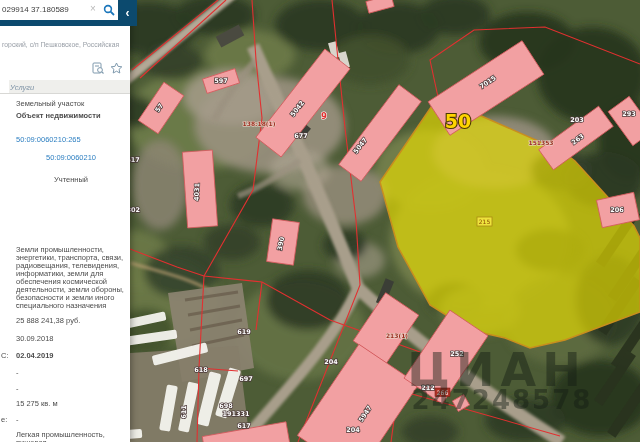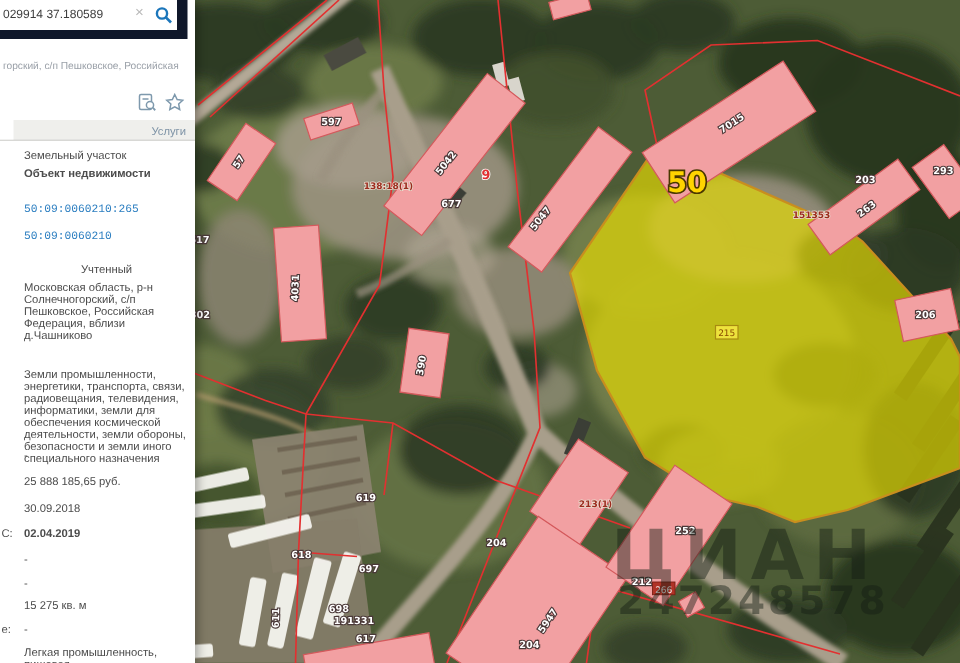--- a/index.html
+++ b/index.html
@@ -5,37 +5,37 @@
   html,body{margin:0;padding:0;background:#222;}
   #stage{position:relative;width:640px;height:442px;overflow:hidden;
          font-family:"Liberation Sans","DejaVu Sans",sans-serif;background:#4d5c36;}
   #mapsvg{position:absolute;left:0;top:0;}
   .mlabel{font-family:"DejaVu Sans",sans-serif;text-anchor:middle;paint-order:stroke;}
   .lbl{font-size:6.5px;fill:#ffffff;stroke:#4a3838;stroke-width:1.5px;font-weight:bold;}
   .lblr{font-size:8.5px;fill:#e03030;stroke:#ffffff;stroke-width:1.1px;font-weight:bold;}
   .lbld{font-size:6px;fill:#9c2c1e;stroke:#eadfd2;stroke-width:1px;font-weight:bold;}
   .panel{position:absolute;left:0;top:0;width:130px;height:442px;background:#ffffff;
          box-shadow:2px 0 6px rgba(0,0,0,.3);}
-  .searchwrap{position:absolute;left:0;top:0;width:125px;height:26px;background:#0f172a;z-index:6;}
+  .searchwrap{position:absolute;left:0;top:0;width:137px;height:26px;background:#0c4a6e;z-index:6;}
   .searchbox{position:absolute;left:0;top:0;width:118px;height:20px;background:#ffffff;}
   .searchtext{position:absolute;left:2px;top:5px;font-size:8px;color:#3d3d3d;
               white-space:nowrap;width:86px;overflow:hidden;}
   .clearx{position:absolute;left:90px;top:3px;font-size:10px;color:#b9b9b9;cursor:pointer;}
   .collapse{position:absolute;left:118px;top:0;width:19px;height:26px;color:#fff;font-size:12px;
             display:flex;align-items:center;justify-content:center;cursor:pointer;font-weight:bold;}
   .addr{position:absolute;left:2px;top:41px;font-size:6.8px;color:#9aa0a8;
         white-space:nowrap;width:124px;overflow:hidden;}
   .iconrow{position:absolute;left:92px;top:62px;display:flex;gap:6px;}
   .tabbar{position:absolute;left:0;top:80px;width:130px;height:13px;background:#efefec;
           border-bottom:1px solid #d8d8d5;}
   .tabactive{position:absolute;left:0;top:0;width:9px;height:13px;background:#ffffff;}
-  .tabsvc{position:absolute;left:10px;top:2.5px;width:114px;text-align:right;
-          font-size:7.5px;color:#7e93a6;cursor:pointer;}
+  .tabsvc{position:absolute;left:10px;top:2.5px;width:114px;text-align:left;
+          font-size:7.5px;color:#7e93a6;cursor:pointer;font-style:italic;}
   .row{position:absolute;left:16px;width:110px;font-size:7.5px;line-height:8px;color:#4c4c4c;}
-  .lnk{color:#2d7fc1;cursor:pointer;font-family:Liberation Mono, monospace;}
+  .lnk{color:#2d7fc1;cursor:pointer;}
   .frag{position:absolute;left:1px;width:12px;font-size:7.5px;line-height:8px;color:#4c4c4c;}
 </style>
 </head>
 <body>
 
 <div id="stage">
 
   <svg id="mapsvg" width="640" height="442" viewBox="0 0 640 442">
     <defs>
       <filter id="soft" x="-20%" y="-20%" width="140%" height="140%">
@@ -243,26 +243,25 @@
     </div>
 
     <div class="tabbar">
       <div class="tabactive"></div>
       <div class="tabsvc">Услуги</div>
     </div>
 
     <div class="row" style="top:112px;font-weight:bold;">Объект недвижимости</div>
     <div class="row" style="top:100px;">Земельный участок</div>
     <div class="row lnk" style="top:136px;">50:09:0060210:265</div>
-    <div class="row lnk" style="top:154px;">50:09:0060210</div>
+    <div class="row lnk" style="top:154px;text-align:center;">50:09:0060210</div>
     <div class="row" style="top:176px;text-align:center;">Учтенный</div>
-    <div class="row" style="top:188px;">Московская область, р-н Солнечногорский, с/п Пешковское, Российская Федерация, вблизи д.Чашниково</div>
     <div class="row" style="top:222px;margin-top:24px;">Земли промышленности, энергетики, транспорта, связи, радиовещания, телевидения, информатики, земли для обеспечения космической деятельности, земли обороны, безопасности и земли иного специального назначения</div>
     <div class="row" style="top:300px;">-</div>
-    <div class="row" style="top:317px;">25 888 185,65 руб.</div>
+    <div class="row" style="top:317px;">25 888 241,38 руб.</div>
     <div class="row" style="top:335px;">30.09.2018</div>
     <div class="frag" style="top:352px;">С:</div>
     <div class="row" style="top:352px;font-weight:bold;">02.04.2019</div>
     <div class="row" style="top:369px;">-</div>
     <div class="row" style="top:385px;">-</div>
     <div class="row" style="top:400px;">15 275 кв. м</div>
     <div class="frag" style="top:416px;">е:</div>
     <div class="row" style="top:416px;">-</div>
     <div class="row" style="top:431px;">Легкая промышленность, пищевая</div>
   </div>

